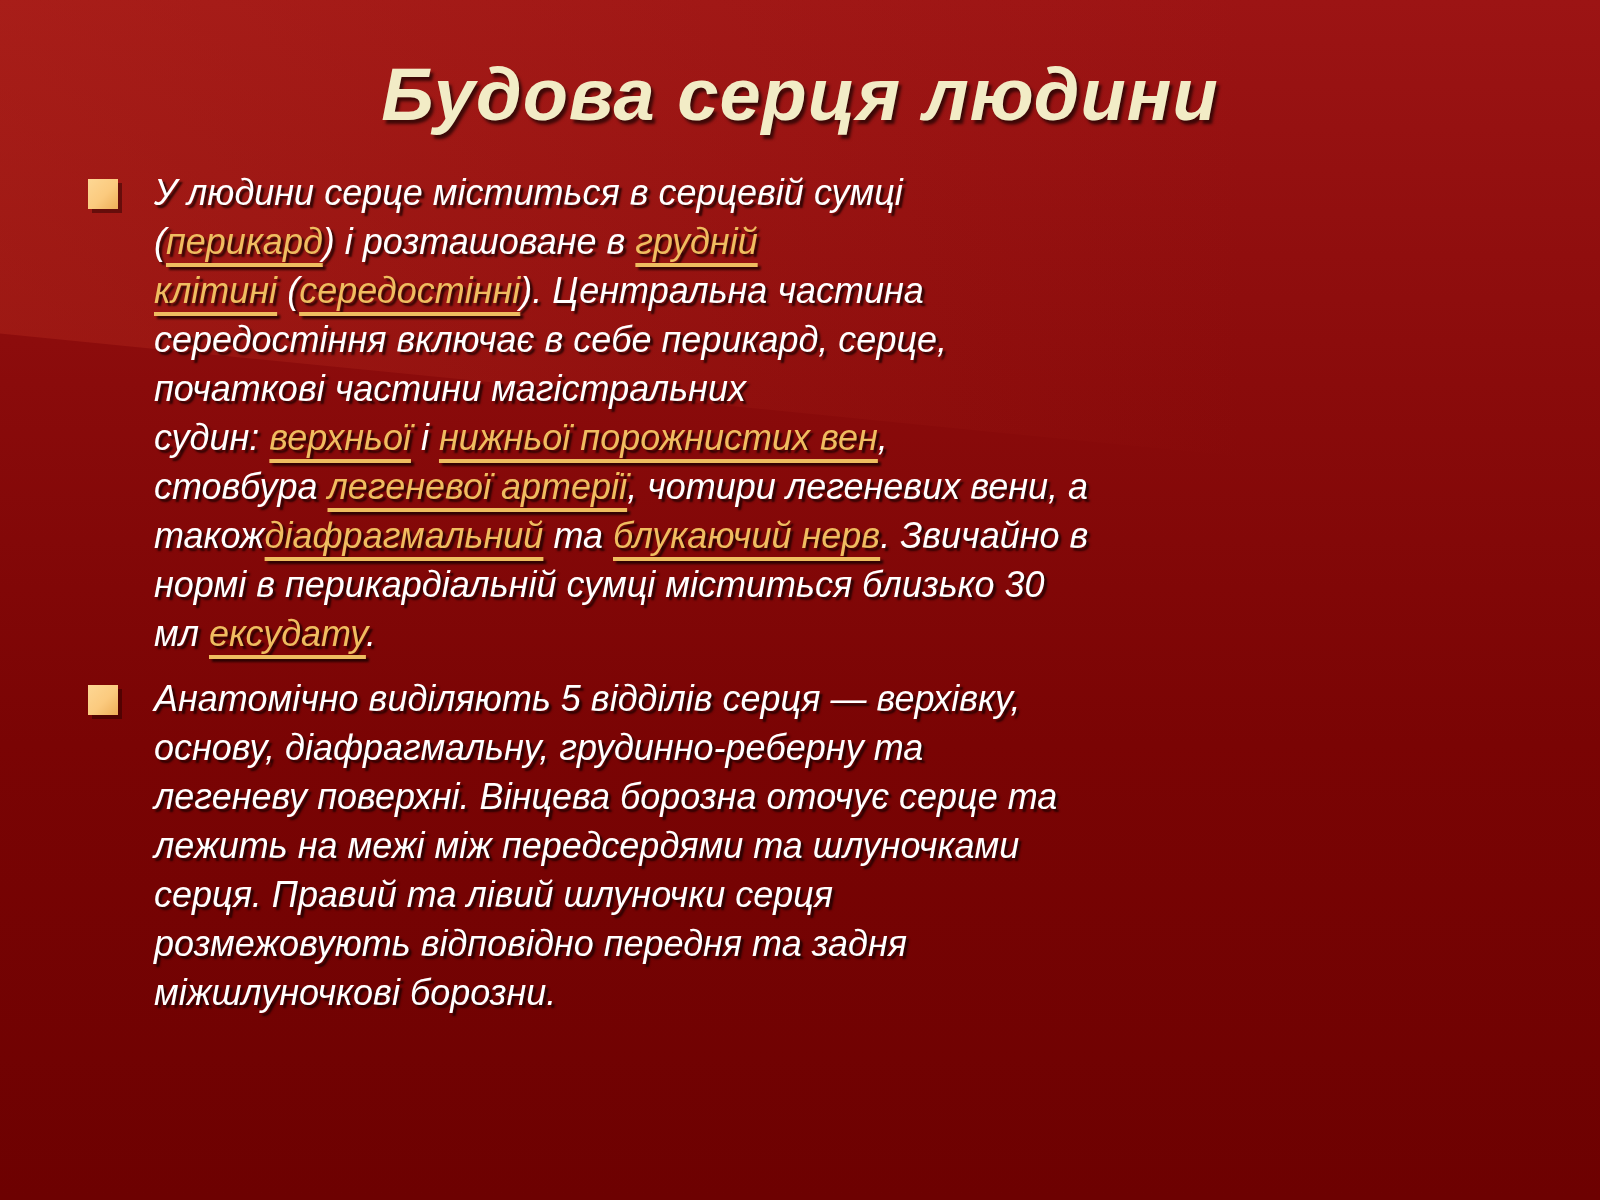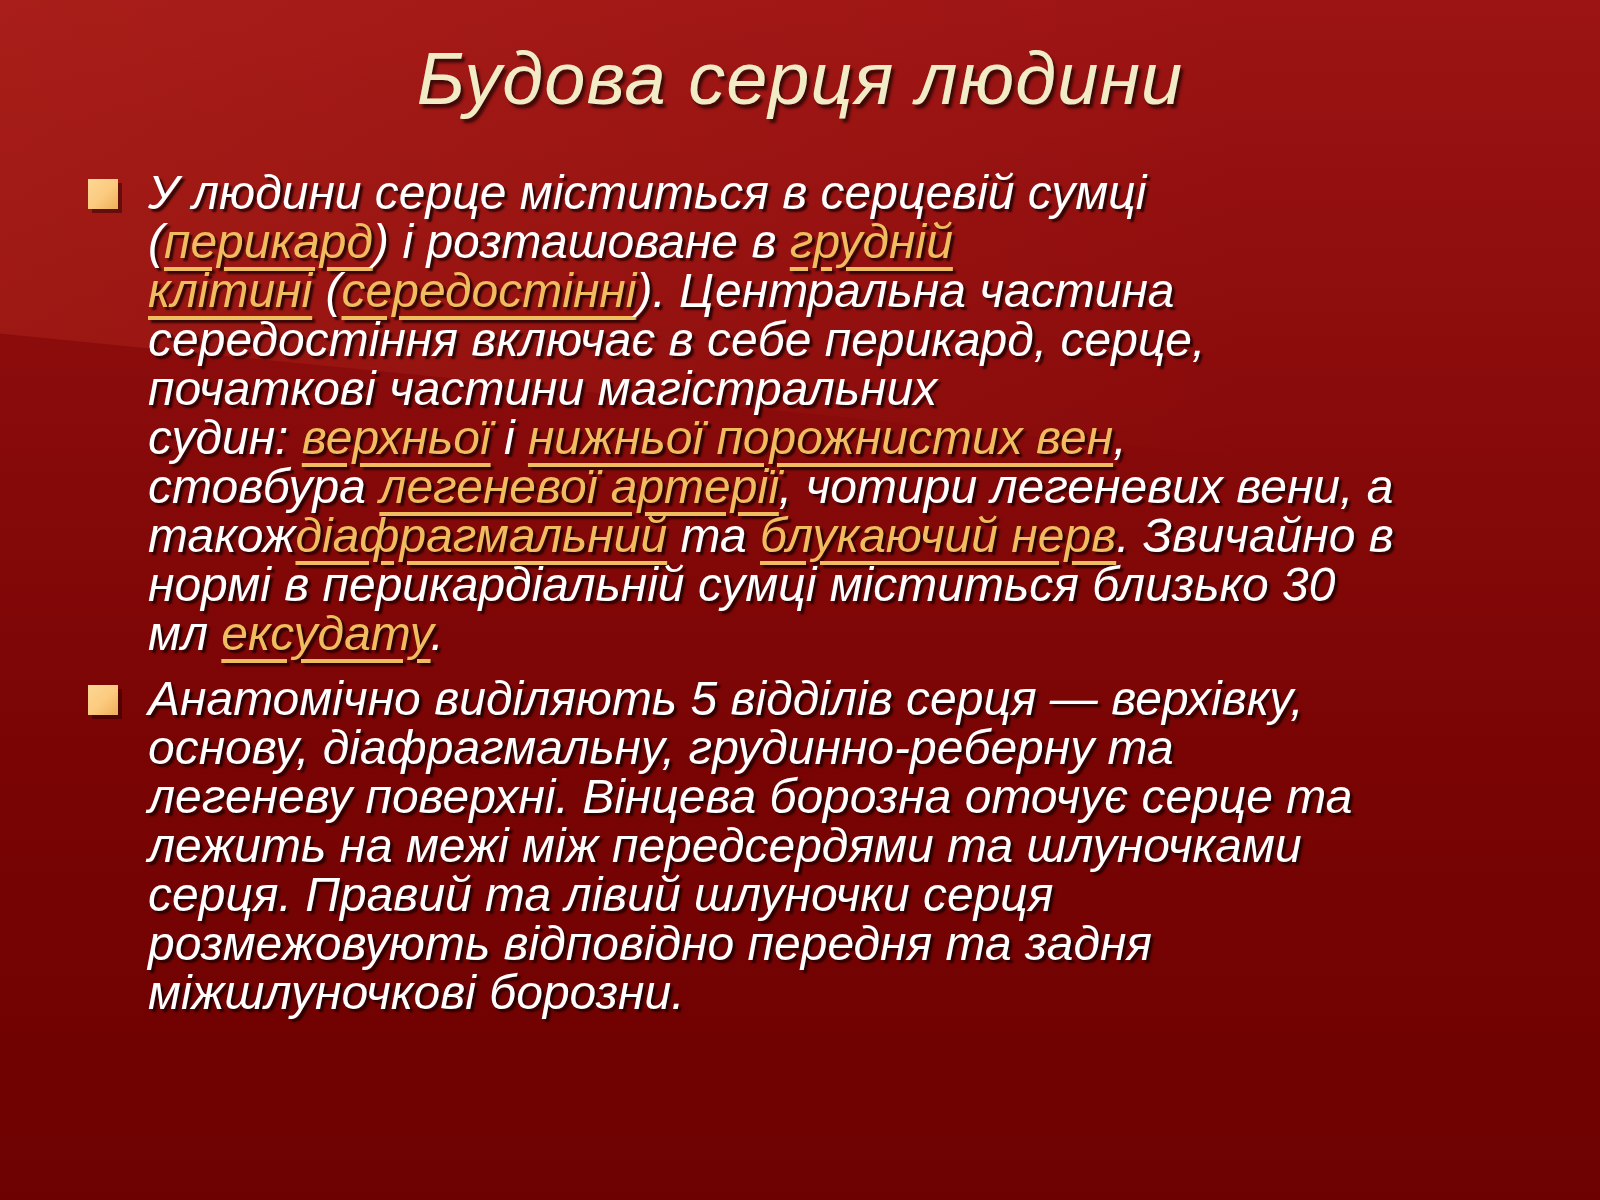--- a/index.html
+++ b/index.html
@@ -17,43 +17,44 @@
     background:linear-gradient(180deg,var(--bg-top) 0%,var(--bg-mid) 32%,#7a0404 62%,var(--bg-bottom) 100%);
     font-family:"Liberation Sans","DejaVu Sans",sans-serif;
     font-style:italic;
   }
   .bg-wedge{
     position:absolute;inset:0;pointer-events:none;
     background:linear-gradient(90deg,rgba(196,52,36,0.30) 0%,rgba(196,52,36,0.12) 45%,rgba(196,52,36,0) 78%);
     clip-path:polygon(0 0,100% 0,100% 41%,0 27.8%);
   }
   .slide-title{
-    position:absolute;top:36px;left:0;width:100%;
+    position:absolute;top:52px;left:0;width:100%;
     text-align:center;
-    font-size:74px;font-weight:400;letter-spacing:1px;
+    font-size:74px;font-weight:700;letter-spacing:1px;
     color:var(--title-color);
     text-shadow:3px 4px 3px rgba(10,0,0,0.65);
     white-space:nowrap;
   }
   .bullet-list{
     position:absolute;top:168px;left:88px;width:1430px;
   }
   .bullet-item{
     display:flex;align-items:flex-start;
     margin-bottom:16px;
   }
   .marker{
     flex:0 0 30px;width:30px;height:30px;margin-top:11px;margin-right:30px;
     background:linear-gradient(135deg,#fdd794 0%,var(--bullet-color) 55%,#edae58 100%);
     box-shadow:4px 4px 0 rgba(30,0,0,0.45);
   }
   .bullet-text{
-    font-size:48px;line-height:49px;
+    font-size:36px;line-height:49px;
     color:var(--body-color);
     text-shadow:3px 3px 2px rgba(20,0,0,0.78);
+    margin-left:6px;
   }
   .bullet-text .plain{color:var(--body-color);}
   .bullet-text .link{
     color:var(--link-color);
     text-decoration:underline;
     text-decoration-thickness:3.5px;
     text-underline-offset:9px;
     cursor:pointer;
   }
 </style>

